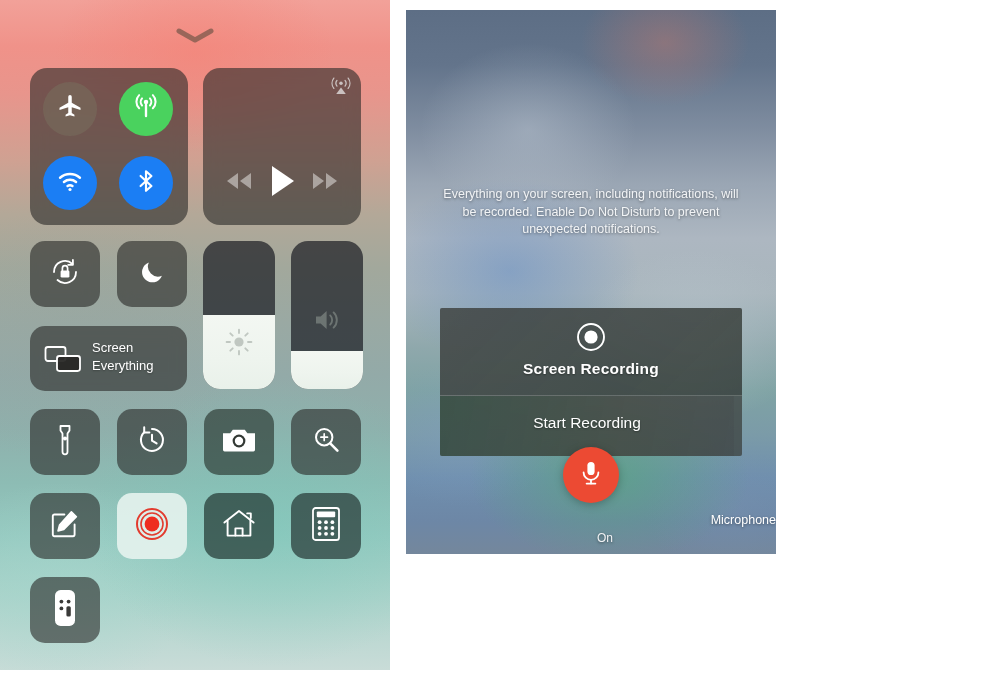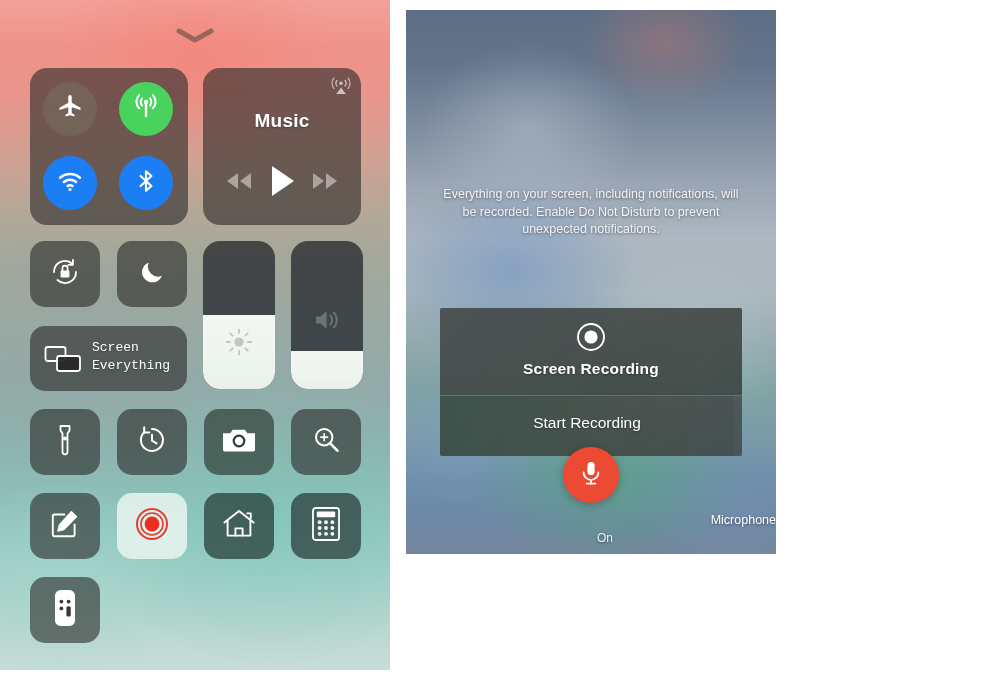--- a/index.html
+++ b/index.html
@@ -82,21 +82,21 @@
   .media-ctrls {
     position: absolute; left: 0; right: 0; top: 92px; height: 46px;
     display: flex; align-items: center; justify-content: space-around; padding: 0 14px;
   }
 
   
   #tile-rotation { left: 30px; top: 241px; width: 70px; height: 66px; }
   #tile-dnd      { left: 117px; top: 241px; width: 70px; height: 66px; }
 
   
-  #tile-mirroring { left: 30px; top: 326px; width: 157px; height: 65px; font-family: Liberation Mono, monospace; }
+  #tile-mirroring { left: 30px; top: 326px; width: 157px; height: 65px; }
   #mirroring-icon { position: absolute; left: 14px; top: 19px; width: 38px; height: 28px; }
   #mirroring-label {
     position: absolute; left: 62px; top: 13px; right: 6px;
     color: #fff; font-size: 13px; line-height: 18px; font-weight: 400;
     text-shadow: 0 1px 2px rgba(0,0,0,.3);
   }
 
   
   .slider {
     position: absolute; width: 72px; height: 148px; border-radius: 17px;
@@ -269,21 +269,20 @@
         <span id="airplay-icon">
           <svg width="22" height="22" viewBox="0 0 24 24" fill="none" stroke="#e6e6e6" stroke-width="1.4" stroke-linecap="round">
             <path d="M4.2 14.6a9 9 0 0 1 0-11.2"></path>
             <path d="M19.8 3.4a9 9 0 0 1 0 11.2"></path>
             <path d="M7.6 12.1a5 5 0 0 1 0-6.2"></path>
             <path d="M16.4 5.9a5 5 0 0 1 0 6.2"></path>
             <circle cx="12" cy="9" r="1.9" fill="#e6e6e6" stroke="none"></circle>
             <path d="M12 13.6 L17.2 20.6 L6.8 20.6 Z" fill="#e6e6e6" stroke="none"></path>
           </svg>
         </span>
-        <div id="media-title">Music</div>
         <div class="media-ctrls">
           <span>
             <svg width="30" height="22" viewBox="0 0 30 22" fill="rgba(255,255,255,0.45)">
               <path d="M14 3 L14 19 L3 11 Z"></path>
                 <path d="M27 3 L27 19 L16 11 Z"></path>
             </svg>
           </span>
           <span>
             <svg width="30" height="34" viewBox="0 0 30 34" fill="#ffffff">
               <path d="M5 2 L27 17 L5 32 Z"></path>

